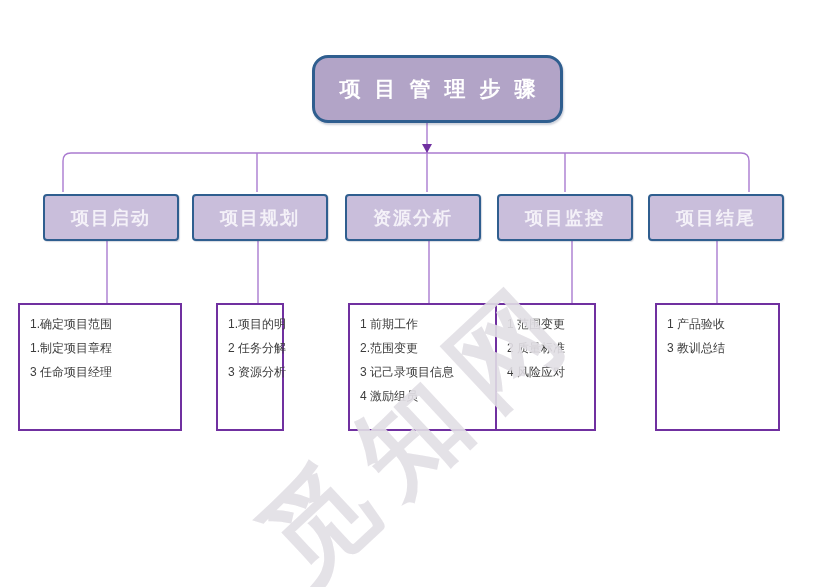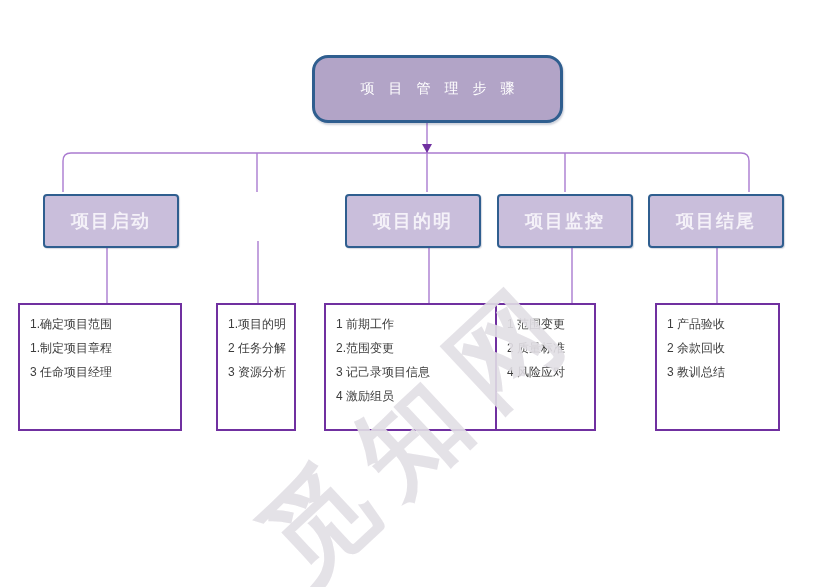--- a/index.html
+++ b/index.html
@@ -15,25 +15,25 @@
   .connectors polygon{fill:var(--arrow);stroke:none;}
 
   .root-box{
     position:absolute;left:312px;top:55px;width:251px;height:68px;
     background:var(--rootFill);border:3px solid var(--boxBorder);
     border-radius:16px;box-sizing:border-box;z-index:2;
     display:flex;align-items:center;justify-content:center;
     box-shadow:1px 2px 2px rgba(60,70,110,0.25);
   }
   .root-box span{
-    color:#ffffff;font-size:14px;font-weight:normal;
+    color:#ffffff;font-size:21px;font-weight:bold;
     letter-spacing:14px;text-indent:14px;white-space:nowrap;
   }
   .stage{
-    position:absolute;top:194px;width:136px;height:54px;
+    position:absolute;top:194px;width:136px;height:47px;
     background:var(--stageFill);border:2.5px solid var(--boxBorder);
     border-radius:4px;box-sizing:border-box;z-index:2;
     display:flex;align-items:center;justify-content:center;
     color:var(--boxText);font-size:18px;font-weight:bold;letter-spacing:2px;
     box-shadow:1px 1px 1px rgba(60,70,110,0.2);
   }
   .detail{
     position:absolute;top:303px;height:128px;
     background:#ffffff;border:2px solid var(--detailBorder);
     box-sizing:border-box;z-index:2;
@@ -73,56 +73,56 @@
     <path d="M717,241 L717,303"></path>
 
     <polygon points="422,144 432,144 427,153"></polygon>
   </svg>
 
   <div class="root-box">
     <span>项目管理步骤</span>
   </div>
 
   <div class="stage" style="left:43px">项目启动</div>
-  <div class="stage" style="left:345px">项目的明</div>
+  <div class="stage" style="left:192px">项目规划</div>
+  <div class="stage" style="left:345px">资源分析</div>
   <div class="stage" style="left:648px">项目结尾</div>
   <div class="stage" style="left:497px">项目监控</div>
 
   <div class="detail" style="left:18px;width:164px">
     <ul>
         <li>1.确定项目范围</li>
         <li>1.制定项目章程</li>
         <li>3 任命项目经理</li>
       </ul>
   </div>
-  <div class="detail" style="left:216px;width:80px">
+  <div class="detail" style="left:216px;width:68px">
     <ul>
         <li>1.项目的明</li>
         <li>2 任务分解</li>
         <li>3 资源分析</li>
       </ul>
   </div>
-  <div class="detail" style="left:324px;width:186px">
+  <div class="detail" style="left:348px;width:186px">
     <ul>
         <li>1 前期工作</li>
         <li>2.范围变更</li>
         <li>3 记己录项目信息</li>
         <li>4 激励组员</li>
       </ul>
   </div>
   <div class="detail" style="left:495px;width:101px">
     <ul>
         <li>1 范围变更</li>
         <li>2 质量标准</li>
         <li>4 风险应对</li>
       </ul>
   </div>
   <div class="detail" style="left:655px;width:125px">
     <ul>
         <li>1 产品验收</li>
-        <li>2 余款回收</li>
         <li>3 教训总结</li>
       </ul>
   </div>
 
   <div class="watermark">觅知网</div>
 
 </div>
 
 </body></html>

